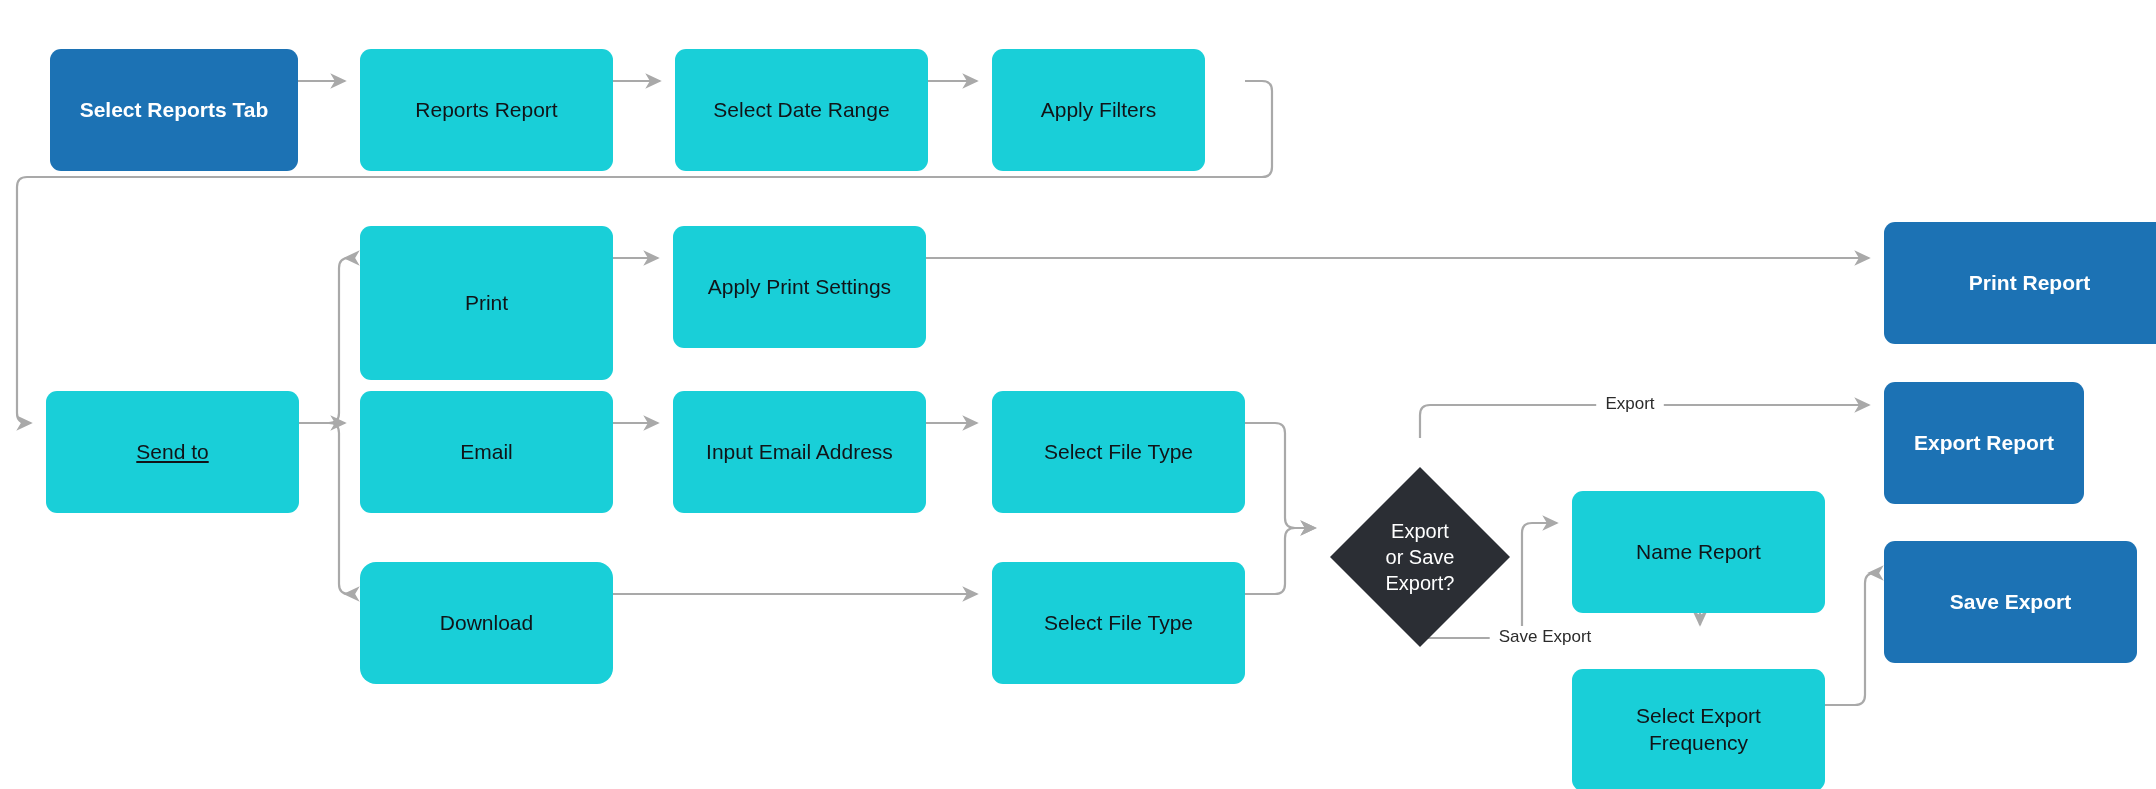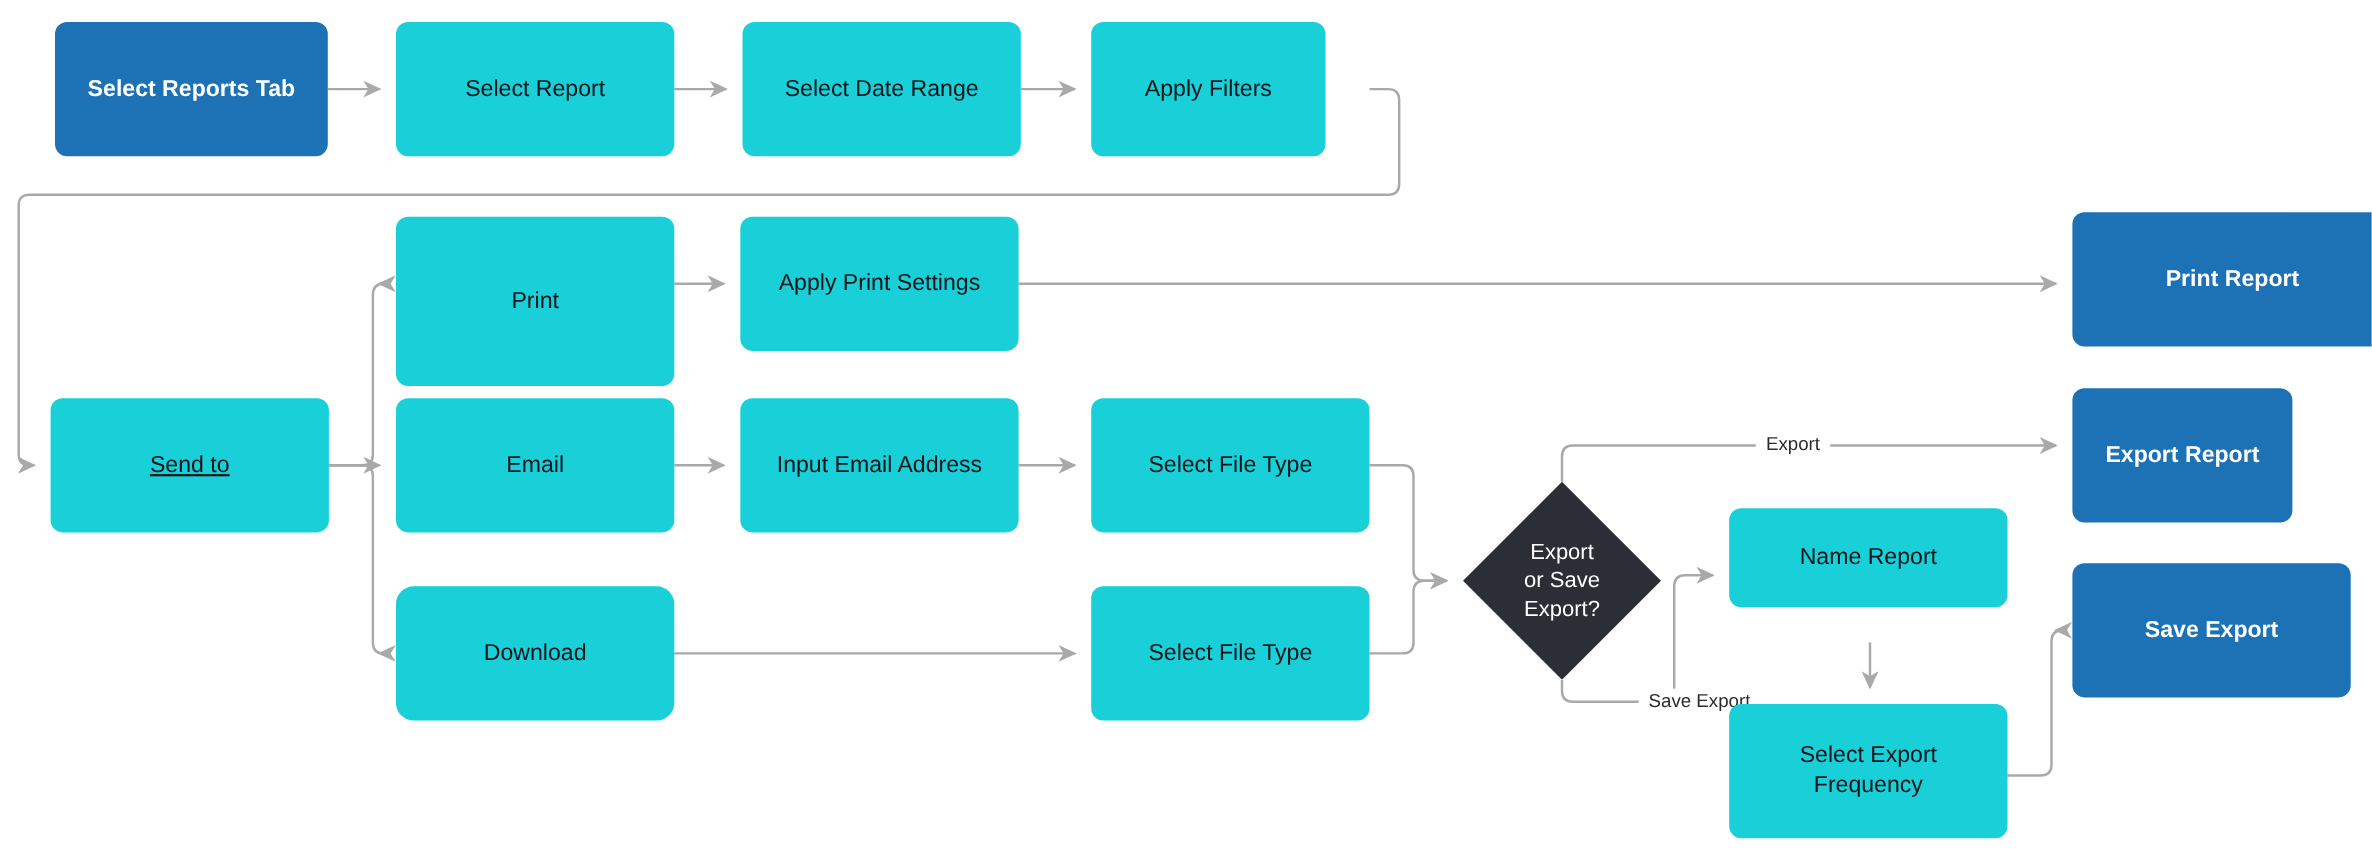--- a/index.html
+++ b/index.html
@@ -43,20 +43,21 @@
     position: absolute;
     box-sizing: border-box;
     display: flex;
     align-items: center;
     justify-content: center;
     text-align: center;
     border-radius: 11px;
     line-height: 1.28;
     padding: 4px 10px;
     user-select: none;
+    margin-top: 29px;
   }
   .node.teal {
     background: #19cfd8;
     color: #111418;
     font-size: 21px;
     font-weight: 400;
   }
   .node.blue {
     background: #1c72b4;
     color: #ffffff;
@@ -125,21 +126,21 @@
         <rect x="1489.7" y="626" width="110.6" height="24" fill="#ffffff"></rect>
         <text class="edge-label" x="1545" y="638" text-anchor="middle">Save Export</text>
       </g>
   </svg>
 
   <div id="node-layer">
       <div class="node blue" style="left: 50px; top: 20px; width: 248px; height: 122px;">
         <span style="white-space: pre-line;">Select Reports Tab</span>
       </div>
       <div class="node teal" style="left: 360px; top: 20px; width: 253px; height: 122px;">
-        <span style="white-space: pre-line;">Select Report</span>
+        <span style="white-space: pre-line;">Reports Report</span>
       </div>
       <div class="node teal" style="left: 675px; top: 20px; width: 253px; height: 122px;">
         <span style="white-space: pre-line;">Select Date Range</span>
       </div>
       <div class="node teal" style="left: 992px; top: 20px; width: 213px; height: 122px;">
         <span style="white-space: pre-line;">Apply Filters</span>
       </div>
       <div class="node teal" style="left: 46px; top: 362px; width: 253px; height: 122px;">
         <span style="white-space: pre-line; text-decoration: underline;">Send to</span>
       </div>
@@ -163,21 +164,21 @@
       </div>
       <div class="node teal" style="left: 992px; top: 533px; width: 253px; height: 122px;">
         <span style="white-space: pre-line;">Select File Type</span>
       </div>
       <div class="node diamond" style="left: 1330px; top: 438px; width: 180px; height: 180px;">
         <div class="diamond-shape"></div>
         <div class="diamond-text">Export
 or Save
 Export?</div>
       </div>
-      <div class="node teal" style="left: 1572px; top: 462px; width: 253px; height: 90px;">
+      <div class="node teal" style="left: 1572px; top: 462px; width: 253px; height: 122px;">
         <span style="white-space: pre-line;">Name Report</span>
       </div>
       <div class="node teal" style="left: 1572px; top: 640px; width: 253px; height: 122px;">
         <span style="white-space: pre-line;">Select Export
 Frequency</span>
       </div>
       <div class="node blue" style="left: 1884px; top: 193px; width: 286px; height: 122px; padding-left: 15px;">
         <span style="white-space: pre-line;">Print Report</span>
       </div>
       <div class="node blue" style="left: 1884px; top: 353px; width: 200px; height: 122px;">

